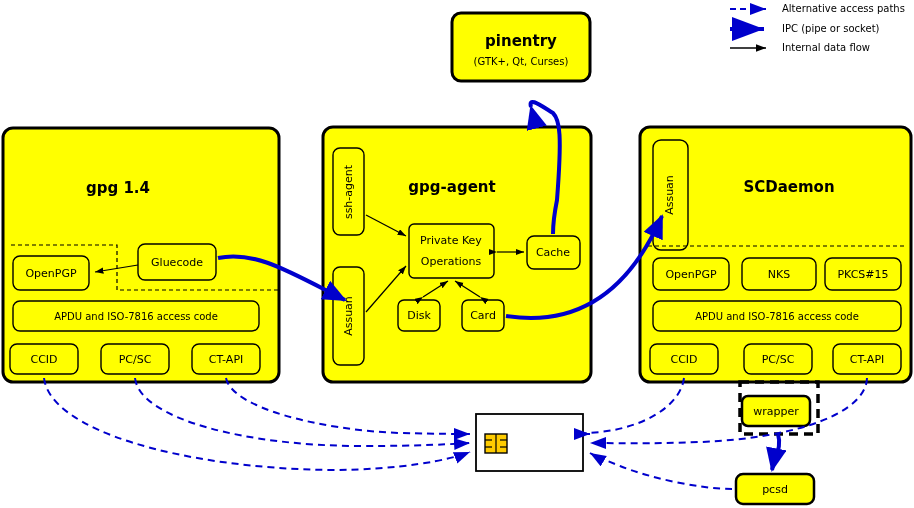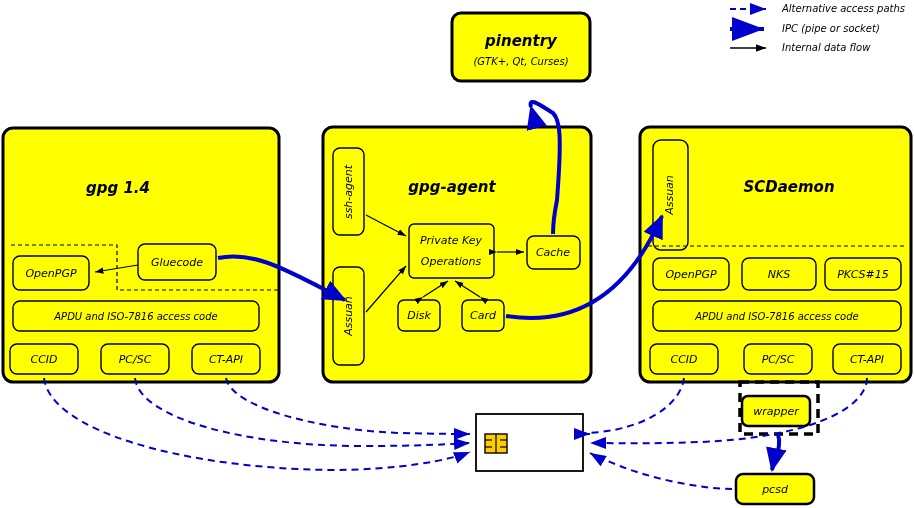--- a/index.html
+++ b/index.html
@@ -1,18 +1,18 @@
 <!DOCTYPE html>
 <html><head>
 <meta charset="utf-8">
 <style>
   html,body{margin:0;padding:0;background:#ffffff;}
   body{width:914px;height:508px;overflow:hidden;
        font-family:"DejaVu Sans","Liberation Sans",sans-serif;}
-  #stage{position:relative;width:914px;height:508px;font-style:italic;}
+  #stage{position:relative;width:914px;height:508px;}
   svg{position:absolute;top:0;left:0;}
   .boxtext{font-family:"DejaVu Sans","Liberation Sans",sans-serif;
            fill:#000;text-anchor:middle;dominant-baseline:middle;}
   .title{font-size:15px;font-weight:bold;}
   .sub{font-size:10px;}
   .lbl{font-size:11px;}
   .lbl-sm{font-size:10px;}
   .legtext{font-size:10px;fill:#000;dominant-baseline:middle;}
 </style>
 </head>

